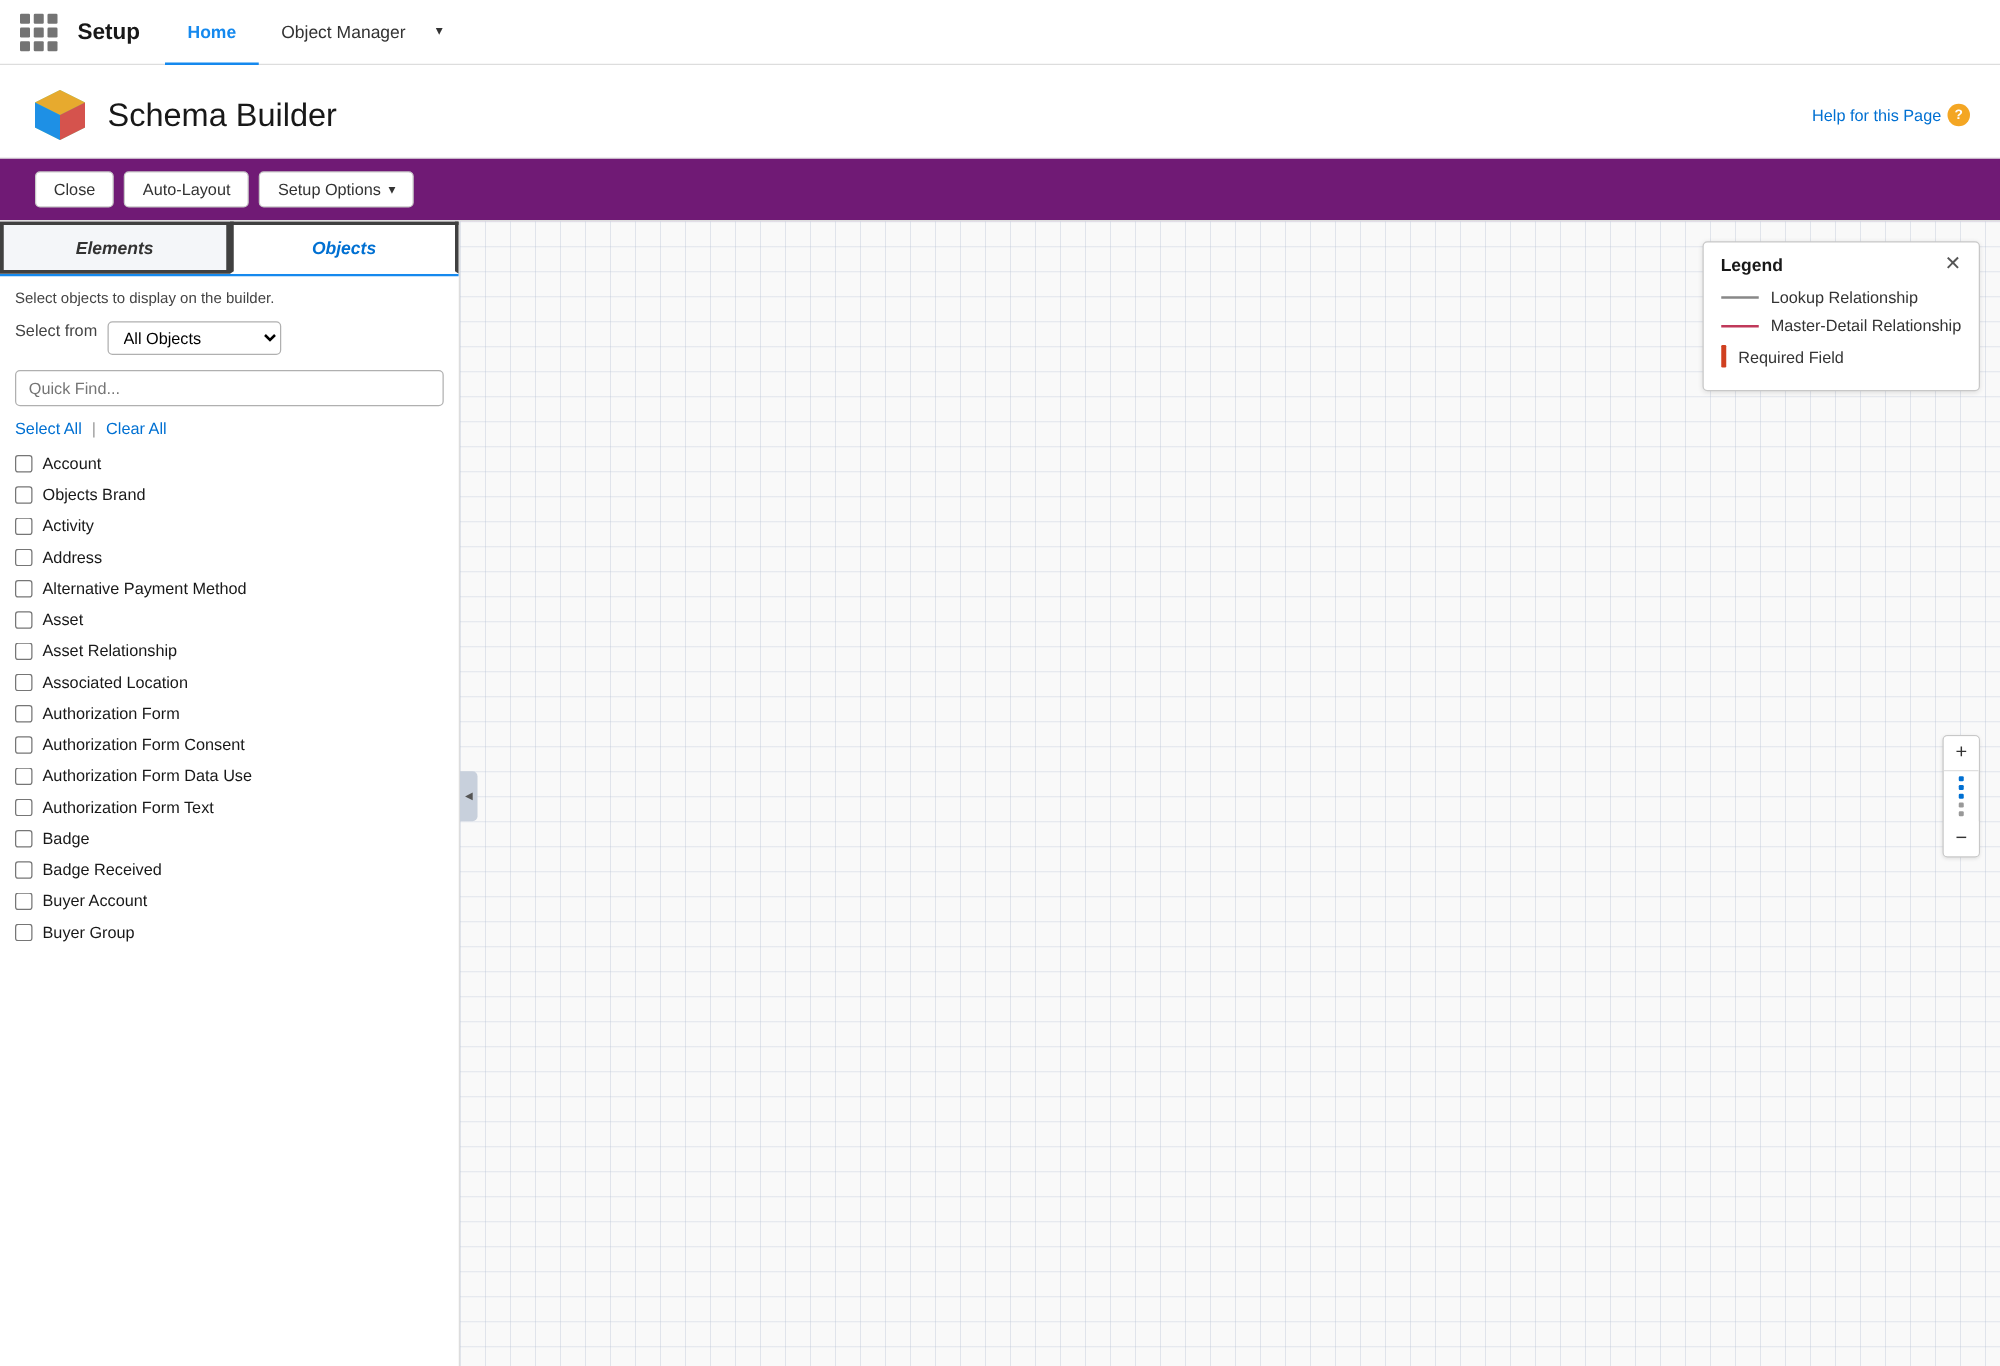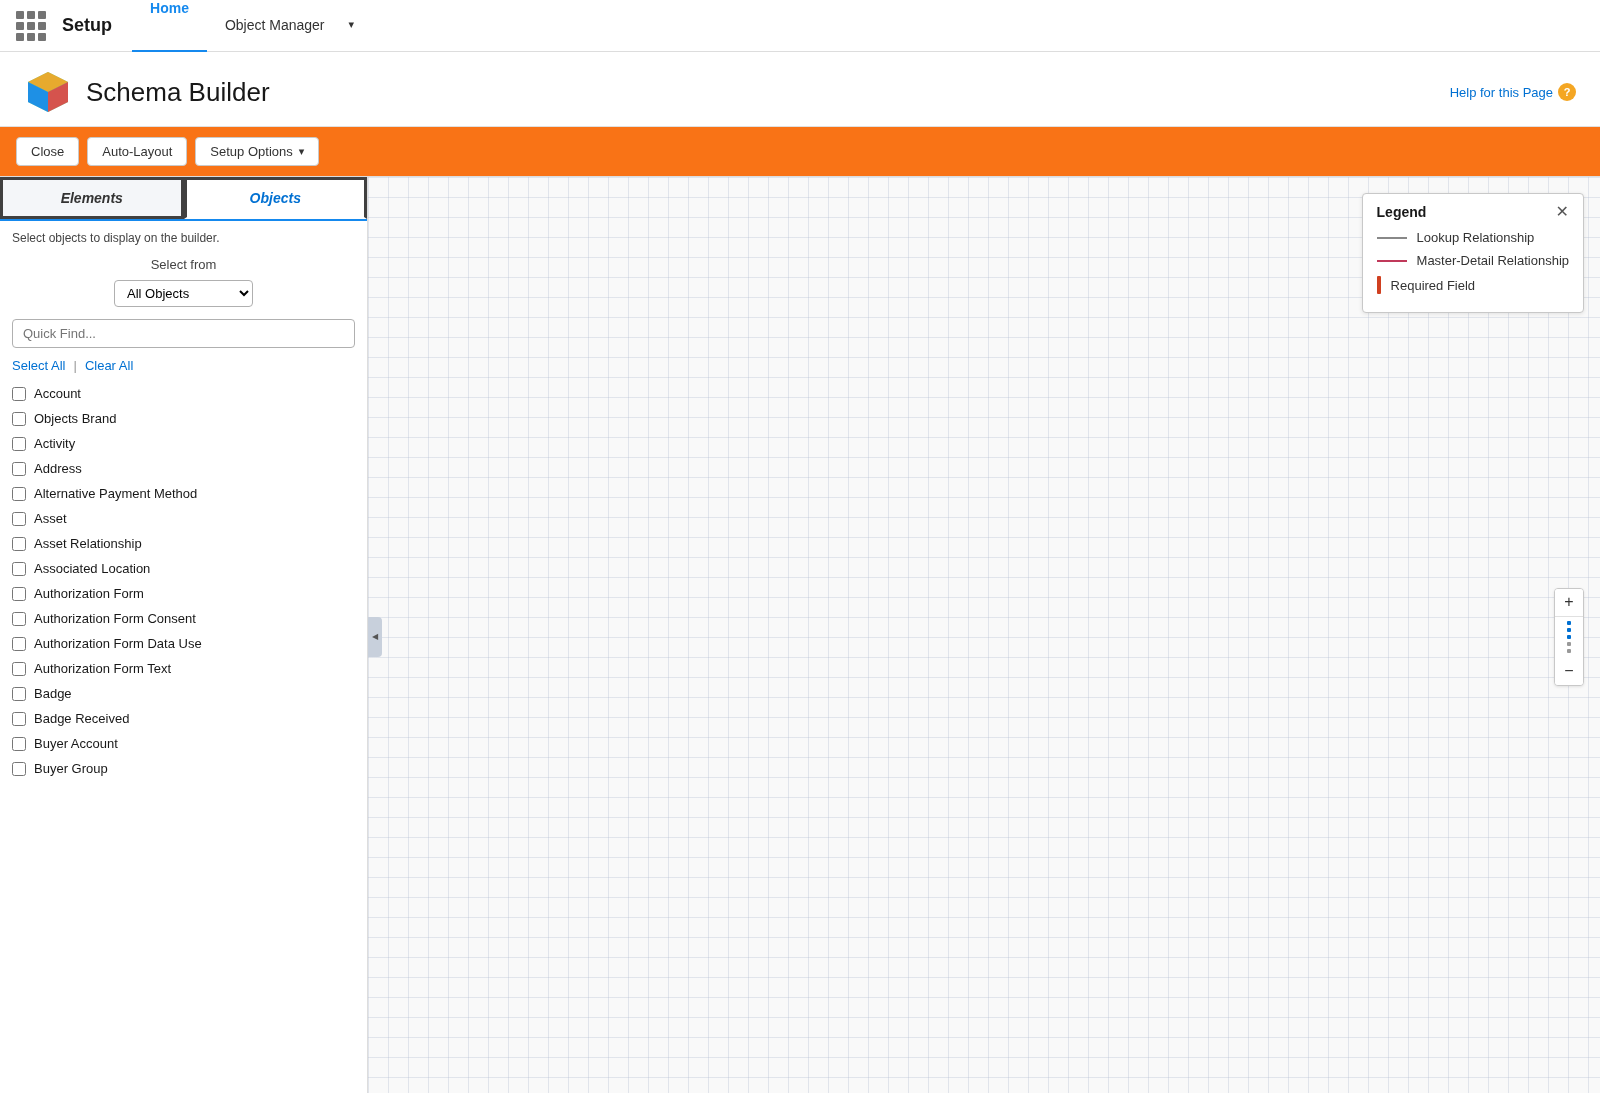--- a/index.html
+++ b/index.html
@@ -30,20 +30,21 @@
     .nav-setup-title {
       font-size: 18px;
       font-weight: 700;
       color: #181818;
       margin-right: 20px;
     }
     .nav-tab {
       padding: 0 18px;
       height: 52px;
       display: flex;
+      align-items: center;
       font-size: 14px;
       color: #333;
       cursor: pointer;
       border-bottom: 2px solid transparent;
     }
     .nav-tab.active {
       border-bottom: 2px solid #1589ee;
       color: #1589ee;
       font-weight: 600;
     }
@@ -92,23 +93,23 @@
       display: inline-flex;
       align-items: center;
       justify-content: center;
       color: #fff;
       font-size: 11px;
       font-weight: 700;
     }
 
     
     .toolbar {
-      background: #f97316;
+      background: #701a75;
       border-bottom: 1px solid #ddd;
-      padding: 10px 16px;
+      padding: 10px 28px;
       display: flex;
       align-items: center;
       gap: 8px;
     }
     .btn {
       padding: 6px 14px;
       font-size: 13px;
       border-radius: 4px;
       cursor: pointer;
       border: 1px solid #c9c9c9;
@@ -163,25 +164,24 @@
     }
 
     
     .panel-desc {
       padding: 10px 12px 6px 12px;
       font-size: 12px;
       color: #444;
     }
     .select-from-row {
       display: flex;
-      align-items: center;
+      align-items: flex-start;
       padding: 6px 12px;
       gap: 8px;
       font-size: 13px;
-      flex-direction: column;
     }
     .select-from-label { color: #444; }
     .select-dropdown {
       border: 1px solid #b0b0b0;
       border-radius: 4px;
       padding: 4px 8px;
       font-size: 13px;
       background: #fff;
       cursor: pointer;
     }

